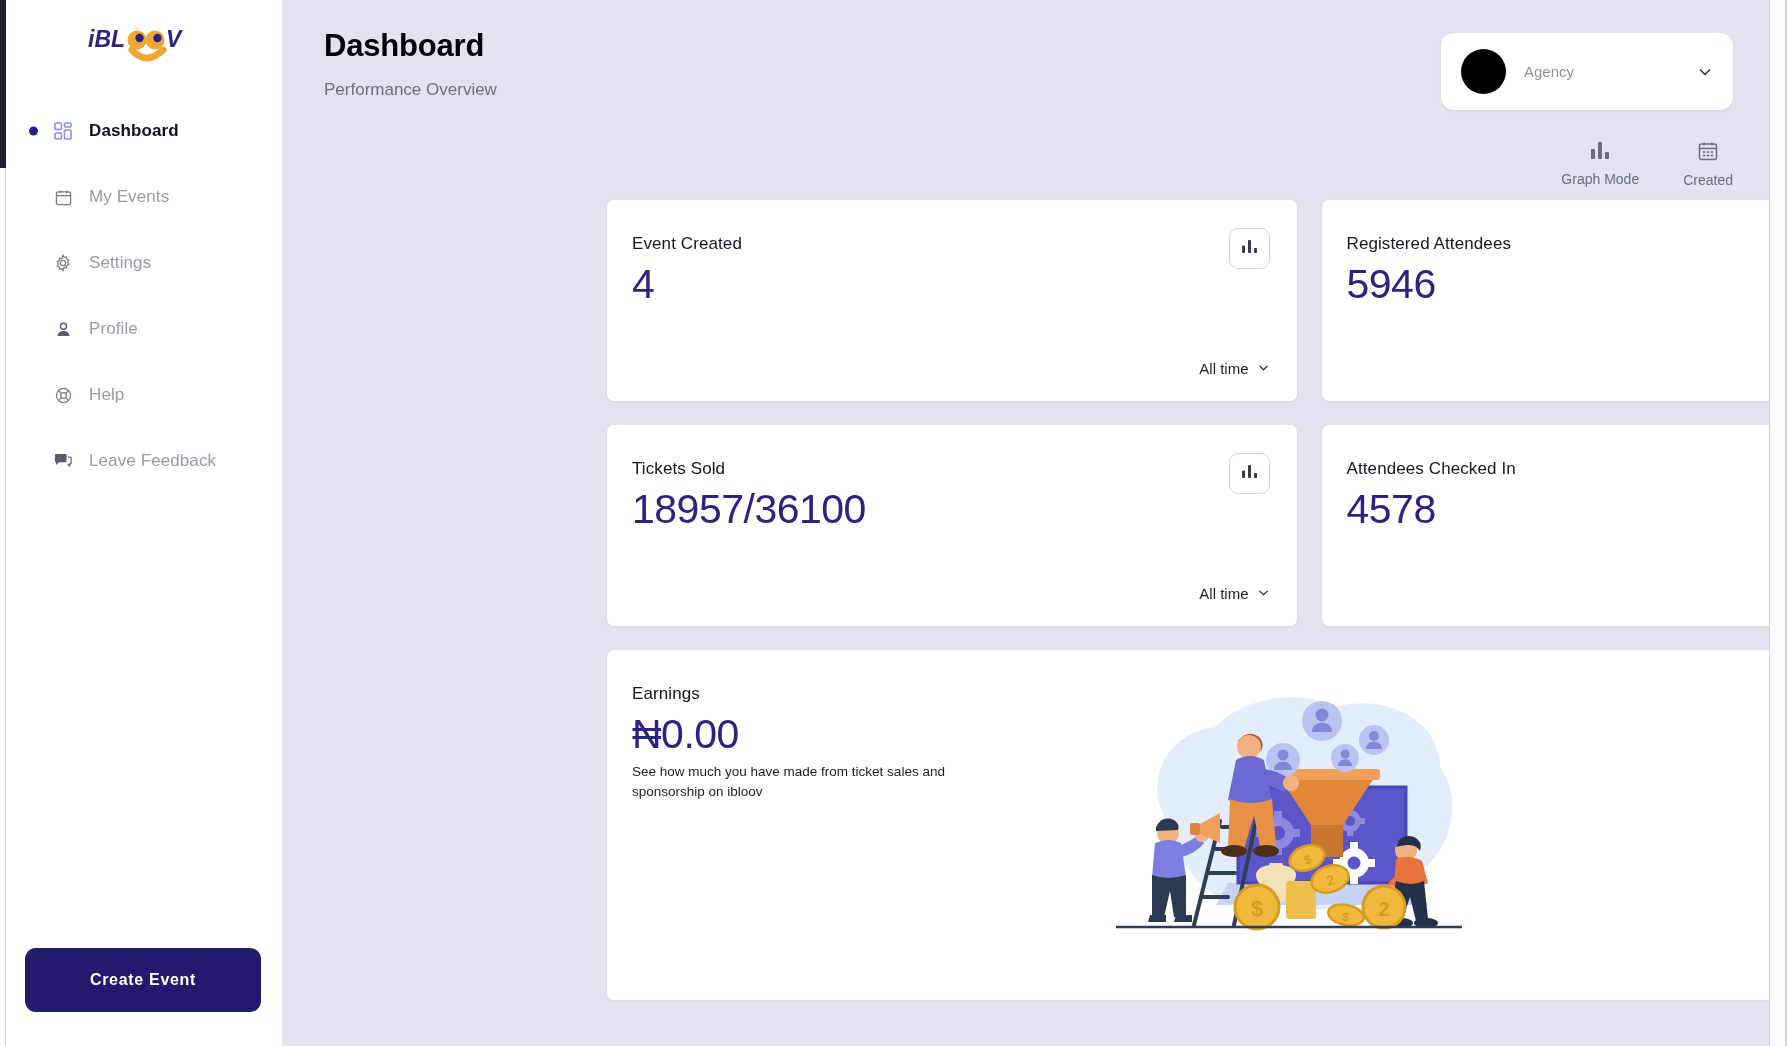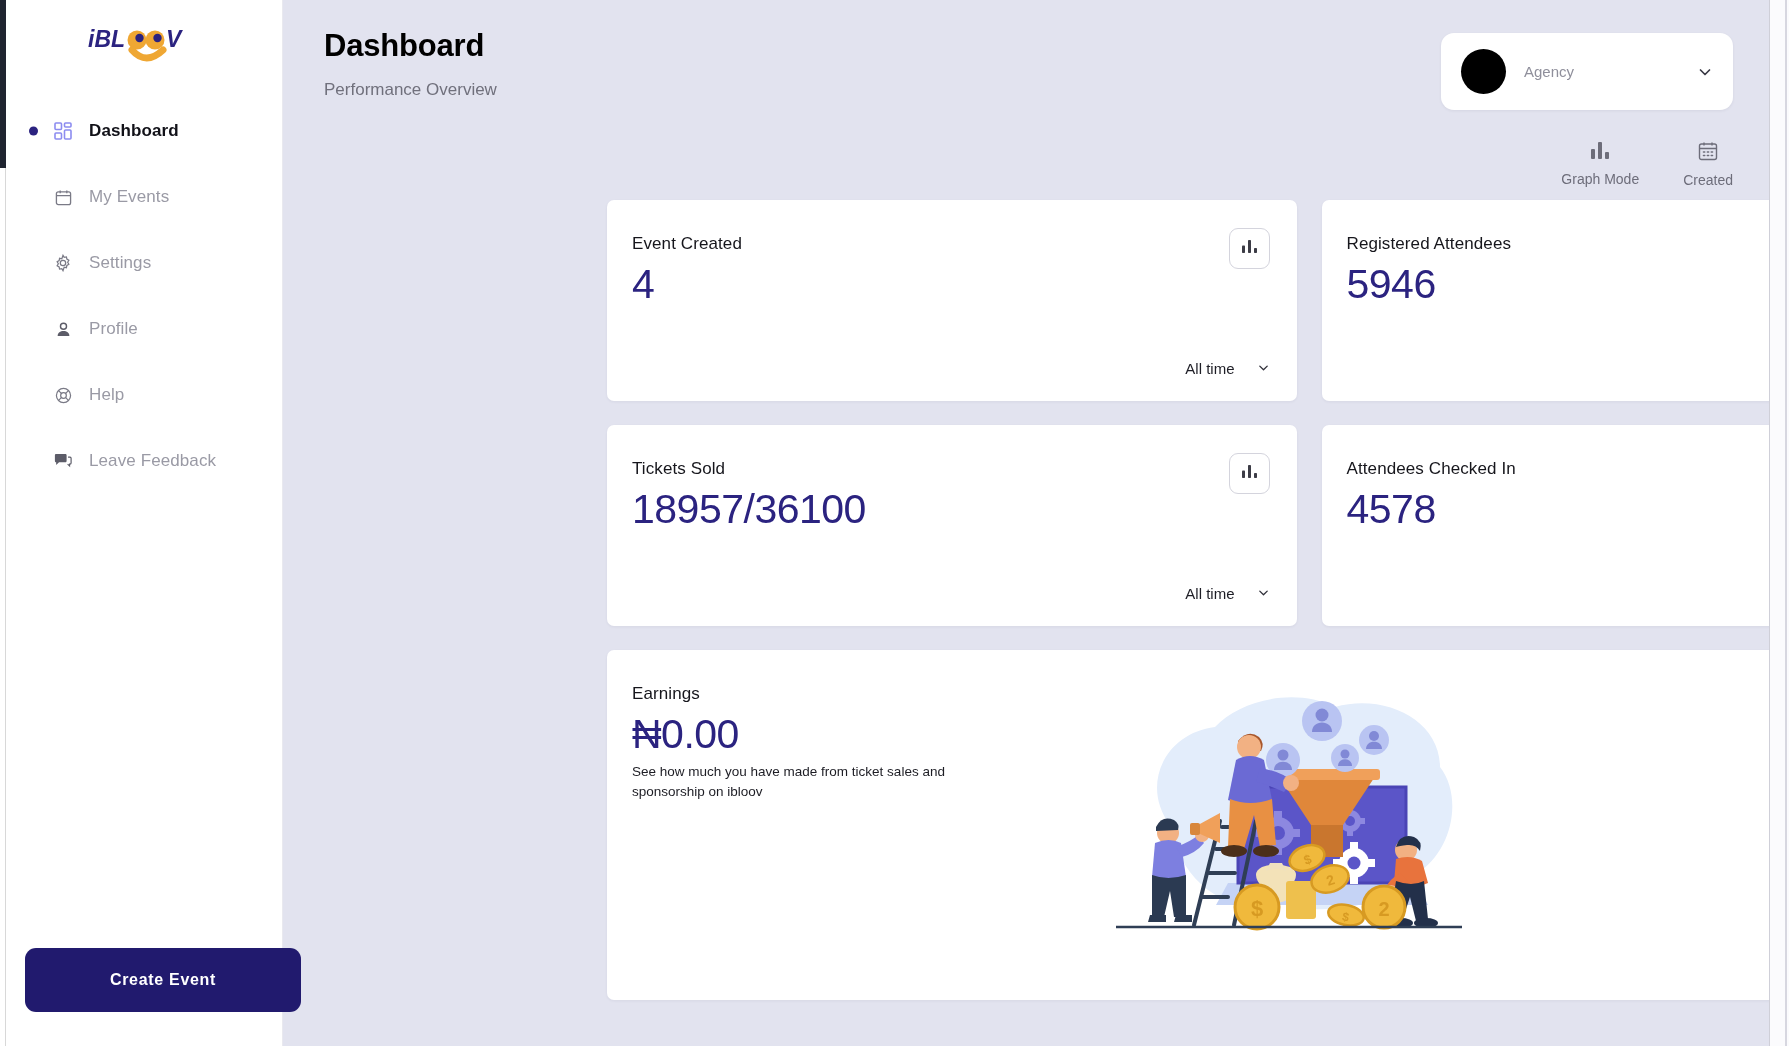--- a/index.html
+++ b/index.html
@@ -97,21 +97,21 @@
   }
   .nav-item.active .nav-label {
     color: #111118;
     font-weight: 700;
   }
 
   .create-event-btn {
     position: absolute;
     left: 25px;
     bottom: 34px;
-    width: 276px;
+    width: 236px;
     height: 64px;
     background: #211a6e;
     color: #ffffff;
     border: none;
     border-radius: 11px;
     font-family: "Liberation Sans", sans-serif;
     font-size: 16px;
     font-weight: 700;
     letter-spacing: 0.7px;
     cursor: pointer;
@@ -254,21 +254,21 @@
     justify-content: center;
     cursor: pointer;
   }
 
   .period {
     position: absolute;
     right: 27px;
     bottom: 24px;
     display: flex;
     align-items: center;
-    gap: 22px;
+    gap: 8px;
     font-size: 15px;
     color: #1e1e26;
     cursor: pointer;
   }
 
   .illus {
     position: absolute;
     left: 503px;
     top: 25px;
     width: 360px;

